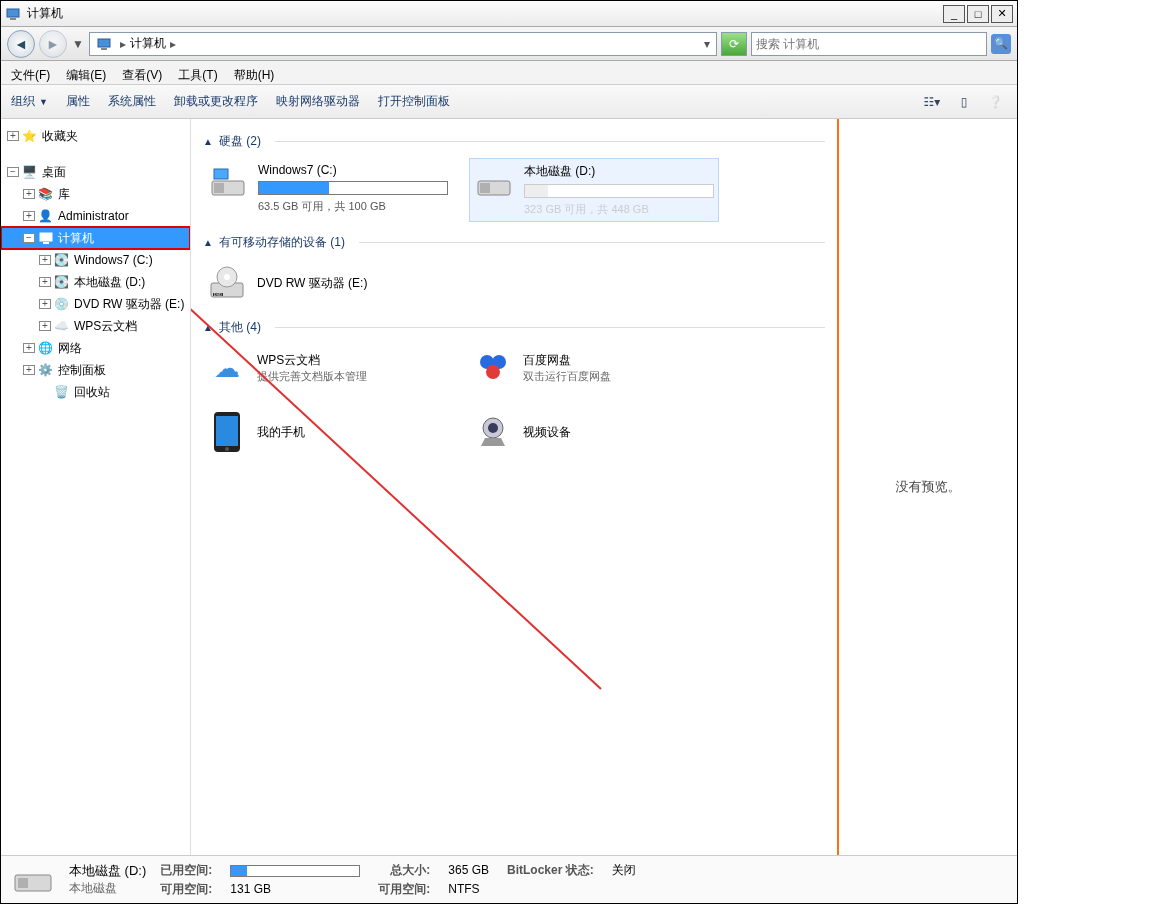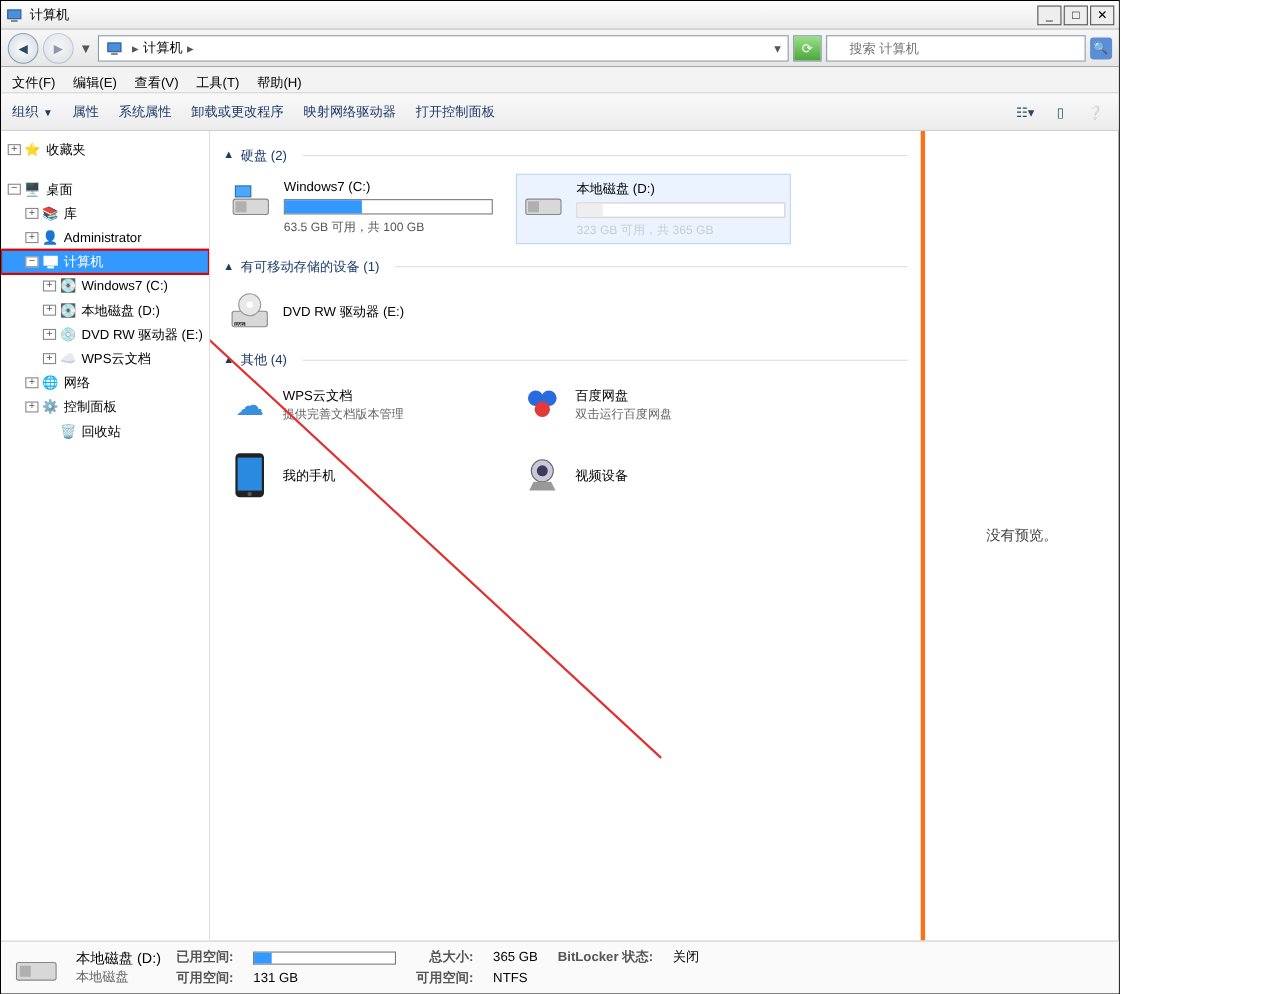--- a/index.html
+++ b/index.html
@@ -10,39 +10,39 @@
 .titlebar-title { flex: 1; }
 .titlebar-btns { display: flex; gap: 0; }
 .titlebar-btns .tb { width: 22px; height: 18px; border: 1px solid #555; background: #eee; display: flex; align-items: center; justify-content: center; font-size: 11px; margin-left: 2px; cursor: pointer; }
 .navbar { height: 34px; background: linear-gradient(#f7f7f7,#e6e6e6); border-bottom: 1px solid #aaa; display: flex; align-items: center; padding: 0 6px; gap: 4px; }
 .nav-btn { width: 28px; height: 28px; border-radius: 50%; background: radial-gradient(#fff,#cfd8e0); border: 1px solid #8aa0b8; display: flex; align-items: center; justify-content: center; font-size: 14px; color: #2a4a6a; cursor: pointer; }
 .nav-dd { width: 14px; height: 28px; display:flex; align-items:center; justify-content:center; color:#555; cursor:pointer; }
 .breadcrumb { flex: 1; height: 24px; border: 1px solid #8a9aa8; background: #fff; display: flex; align-items: center; padding: 0 6px; }
 .breadcrumb .bc-icon { width:16px; height:16px; margin-right:4px; }
 .breadcrumb .bc-sep { margin: 0 4px; color:#555; }
 .refresh-btn { width: 26px; height: 24px; border: 1px solid #8a9aa8; background: linear-gradient(#9be08a,#4aa83a); display:flex; align-items:center; justify-content:center; color:#fff; cursor:pointer; }
-.searchbox { width: 236px; height: 24px; border: 1px solid #8a9aa8; background:#fff; display:flex; align-items:center; padding:0 20px; }
+.searchbox { width: 236px; height: 24px; border: 1px solid #8a9aa8; background:#fff; display:flex; align-items:center; padding:0 4px; }
 .searchbox input { border:none; outline:none; flex:1; font-size:12px; }
 .search-btn { width:20px; height:20px; background:#5a8ed8; border-radius:3px; display:flex; align-items:center; justify-content:center; color:#fff; cursor:pointer; font-size:11px; }
 .menubar { height: 24px; background: #f3f3f3; border-bottom: 1px solid #ccc; display:flex; align-items:flex-end; padding:0 10px; gap:16px; }
 .menubar span { cursor: pointer; }
 .toolbar { height: 34px; background: linear-gradient(#f9f9f9,#ececec); border-bottom:1px solid #ccc; display:flex; align-items:center; padding:0 10px; gap:18px; color:#1a3a6a; }
 .toolbar .tb-item { cursor:pointer; display:flex; align-items:center; gap:4px; }
 .toolbar .tb-right { margin-left:auto; display:flex; gap:10px; align-items:center; color:#346; }
 .toolbar .tb-right .tb-ricon { width:22px; height:22px; display:flex; align-items:center; justify-content:center; cursor:pointer; }
 .body { flex:1; display:flex; overflow:hidden; position:relative; }
 .tree { width: 190px; border-right:1px solid #ddd; padding:6px 0; overflow:auto; background:#fff; }
 .tree-item { display:flex; align-items:center; height:22px; padding-left:4px; cursor:pointer; white-space:nowrap; }
 .tree-item.selected { background:#3399ff; color:#fff; }
 .tree-item.highlight-box { outline: 2px solid #d00; outline-offset: -1px; }
 .tree-exp { width:12px; text-align:center; font-size:10px; color:#555; border:1px solid #888; height:10px; line-height:8px; margin-right:3px; background:#fff; }
 .tree-item.selected .tree-exp { color:#555; }
 .tree-icon { width:16px; height:16px; margin-right:4px; display:inline-flex; align-items:center; justify-content:center; }
 .content { flex:1; overflow:auto; padding:8px 12px; position:relative; }
-.preview { width: 180px; border-left:4px solid #f97316; display:flex; align-items:center; justify-content:center; color:#444; font-size:13px; }
+.preview { width: 180px; border-left:2px solid #f97316; display:flex; align-items:center; justify-content:center; color:#444; font-size:13px; }
 .section-hdr { display:flex; align-items:center; gap:6px; color:#1a3a6a; margin:6px 0 8px; }
 .section-hdr .tri { font-size:10px; }
 .section-hdr .line { flex:1; border-bottom:1px solid #ddd; margin-left:8px; }
 .drives-row { display:flex; gap:16px; flex-wrap:wrap; margin-bottom:12px; }
 .drive { width:250px; display:flex; gap:10px; padding:4px; border:1px solid transparent; cursor:pointer; }
 .drive.selected { border-color:#bcd6f5; background:#eaf3ff; }
 .drive-icon { width:40px; height:40px; display:flex; align-items:center; justify-content:center; }
 .drive-info { flex:1; }
 .drive-name { margin-bottom:4px; }
 .usage-bar { width:190px; height:14px; border:1px solid #7a7a7a; background:#fff; position:relative; }
@@ -228,21 +228,21 @@
             <svg width="40" height="40" viewBox="0 0 40 40">
                 <rect x="4" y="18" width="32" height="14" rx="2" fill="#d8d8d8" stroke="#888"></rect>
                 <rect x="6" y="20" width="10" height="10" fill="#b0b0b0"></rect>
               </svg>
           </div>
           <div class="drive-info">
             <div class="drive-name">本地磁盘 (D:)</div>
             <div class="usage-bar" style="border-color:#ccc">
                 <div class="usage-fill" style="width:12%;background:#eee"></div>
               </div>
-            <div class="drive-sub" style="color:#ccc">323 GB 可用，共 365 GB</div>
+            <div class="drive-sub" style="color:#ccc">323 GB 可用，共 448 GB</div>
           </div>
         </div>
       </div>
 
       <div class="section-hdr">
         <span class="tri">▲</span>
         <span>有可移动存储的设备 (1)</span>
         <span class="line"></span>
       </div>
       <div class="drives-row">

